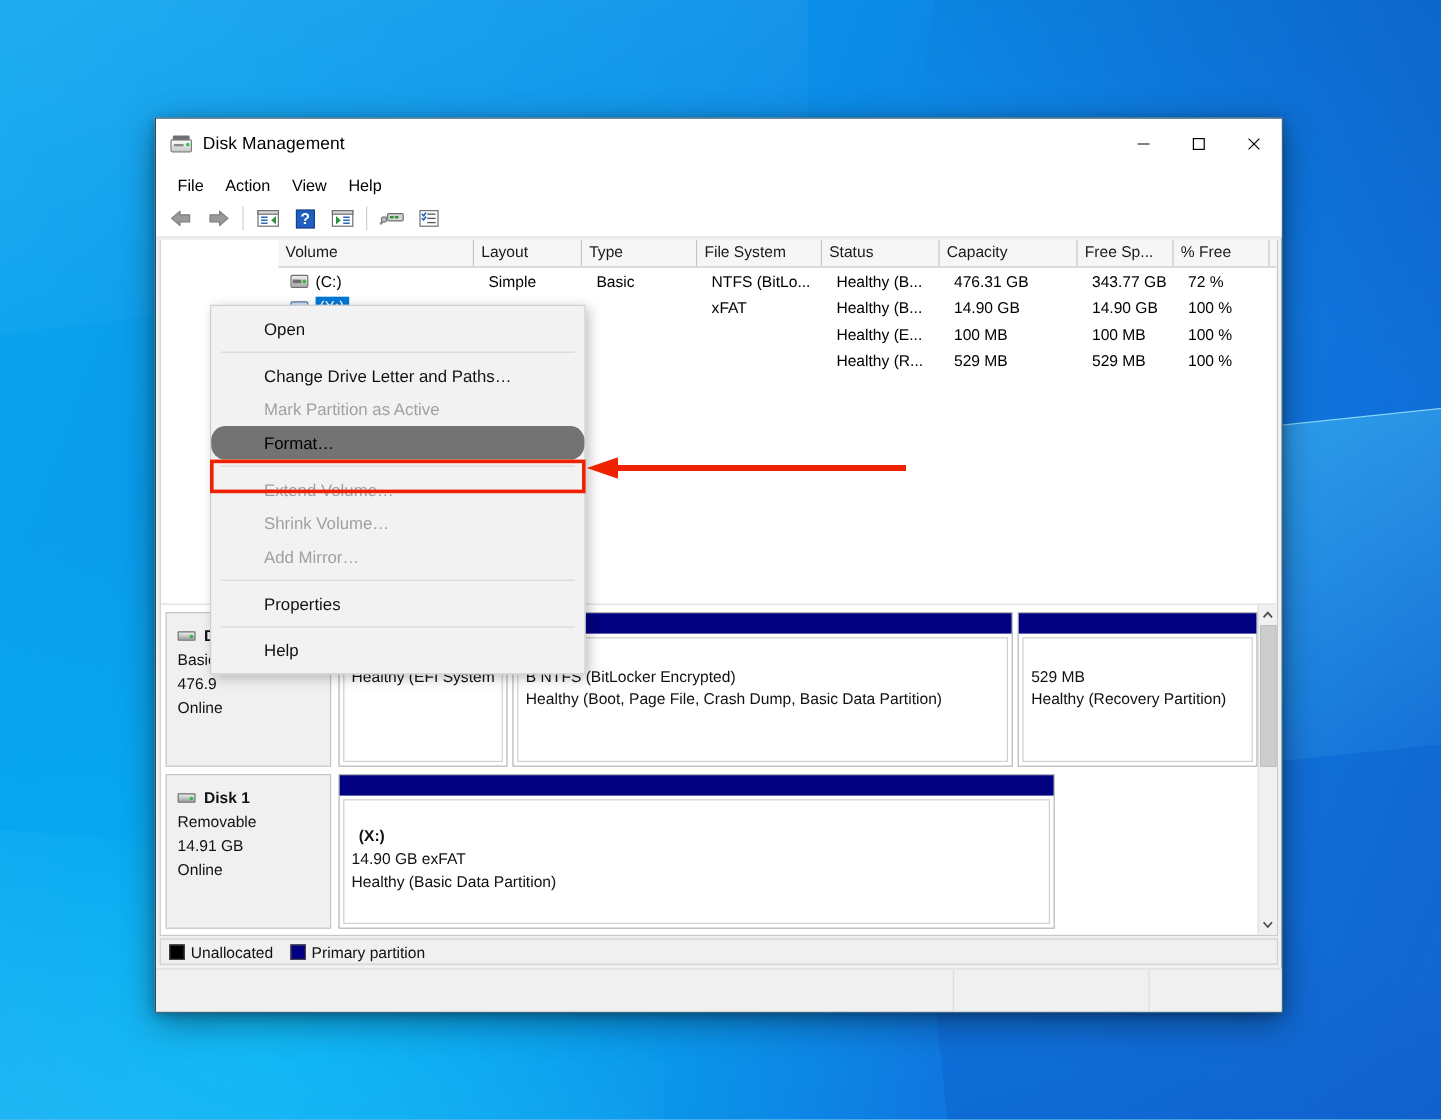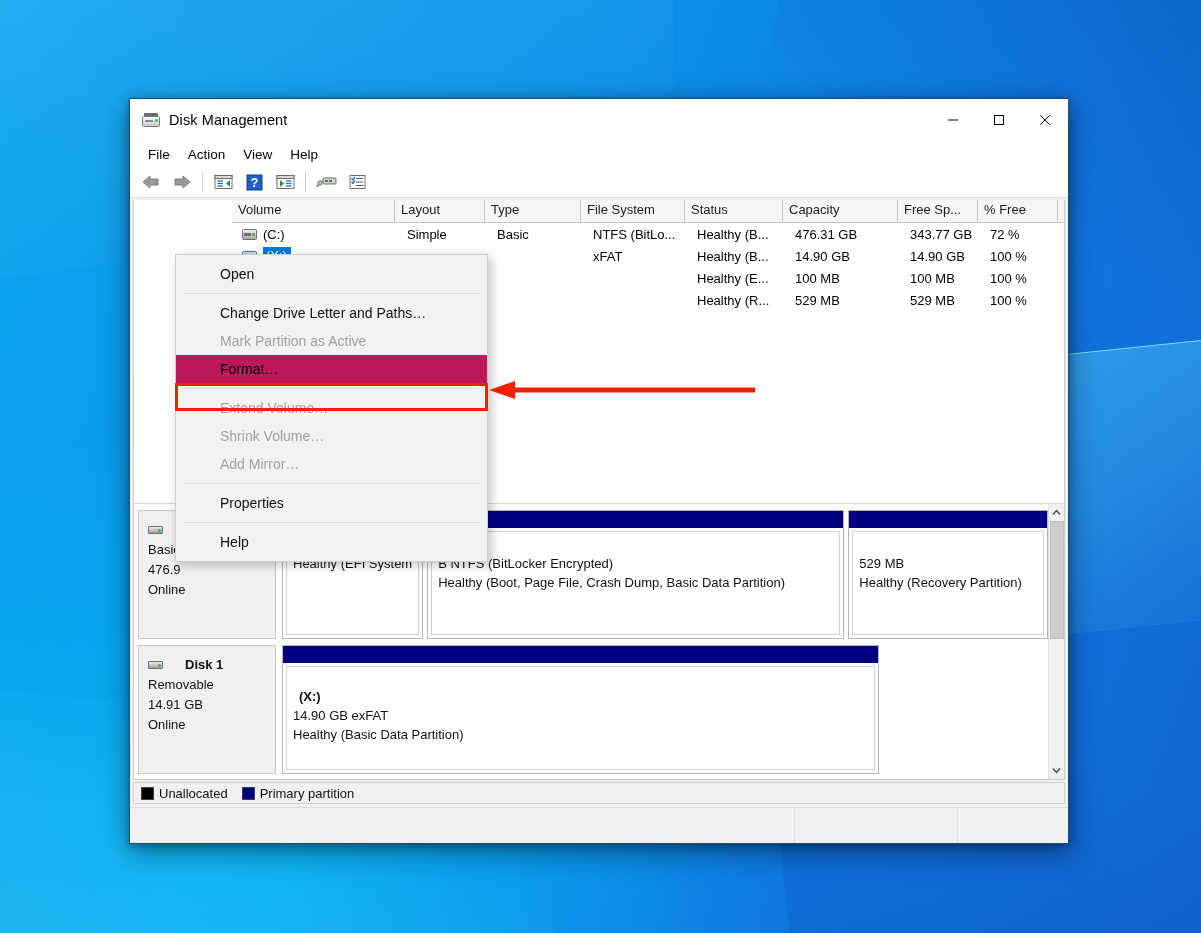--- a/index.html
+++ b/index.html
@@ -146,21 +146,21 @@
     display:flex;
   }
   .disks { flex:1 1 auto; padding:6px 0 0 4px; }
   .disk-row {
     display:flex; height:129px; margin-bottom:6px;
   }
   .disk-info {
     width:138px; flex:0 0 138px; background:#f0f0f0; border:1px solid #c5c5c5;
     padding:9px 0 0 9px; font-size:13px; color:#111; line-height:20px;
   }
-  .disk-info .dname { font-weight:bold; display:flex; align-items:center; gap:22px; }
+  .disk-info .dname { font-weight:bold; display:flex; align-items:center; gap:7px; }
   .disk-info .dico {
     width:15px; height:8px; background:linear-gradient(#eee,#9d9d9d);
     border:1px solid #6e6e6e; border-radius:1px; position:relative; flex:0 0 15px;
   }
   .disk-info .dico:after {
     content:""; position:absolute; right:1.5px; top:2px; width:3px; height:3px;
     background:#2fb843; border-radius:50%;
   }
   .parts { flex:1 1 auto; display:flex; gap:4px; padding-left:6px; }
   .part {
@@ -213,21 +213,21 @@
     background:#f2f2f2; border:1px solid #cfcfcf;
     box-shadow:3px 3px 10px rgba(0,0,0,.25);
     padding:5px 0 5px 0; z-index:40;
     font-size:14px; color:#111;
   }
   .cm-item {
     height:28px; line-height:28px; padding-left:44px; white-space:nowrap; cursor:default;
   }
   .cm-item.disabled { color:#a0a0a0; }
   .cm-sep { height:1px; background:#d8d8d8; margin:5px 8px; }
-  .cm-item.highlight { background:#be185d; color:#000; }
+  .cm-item.highlight { background:#737373; color:#000;border-radius:12px; }
   #fmt-wrap {
     position:absolute; left:-1px; right:-1px; height:28px;
     border:3px solid #ee2200; box-sizing:border-box;
   }
   .cm-row-rel { position:relative; }
 
   
   #arrow { position:absolute; left:487px; top:381px; width:272px; height:18px; z-index:60; }
 </style>
 </head>

